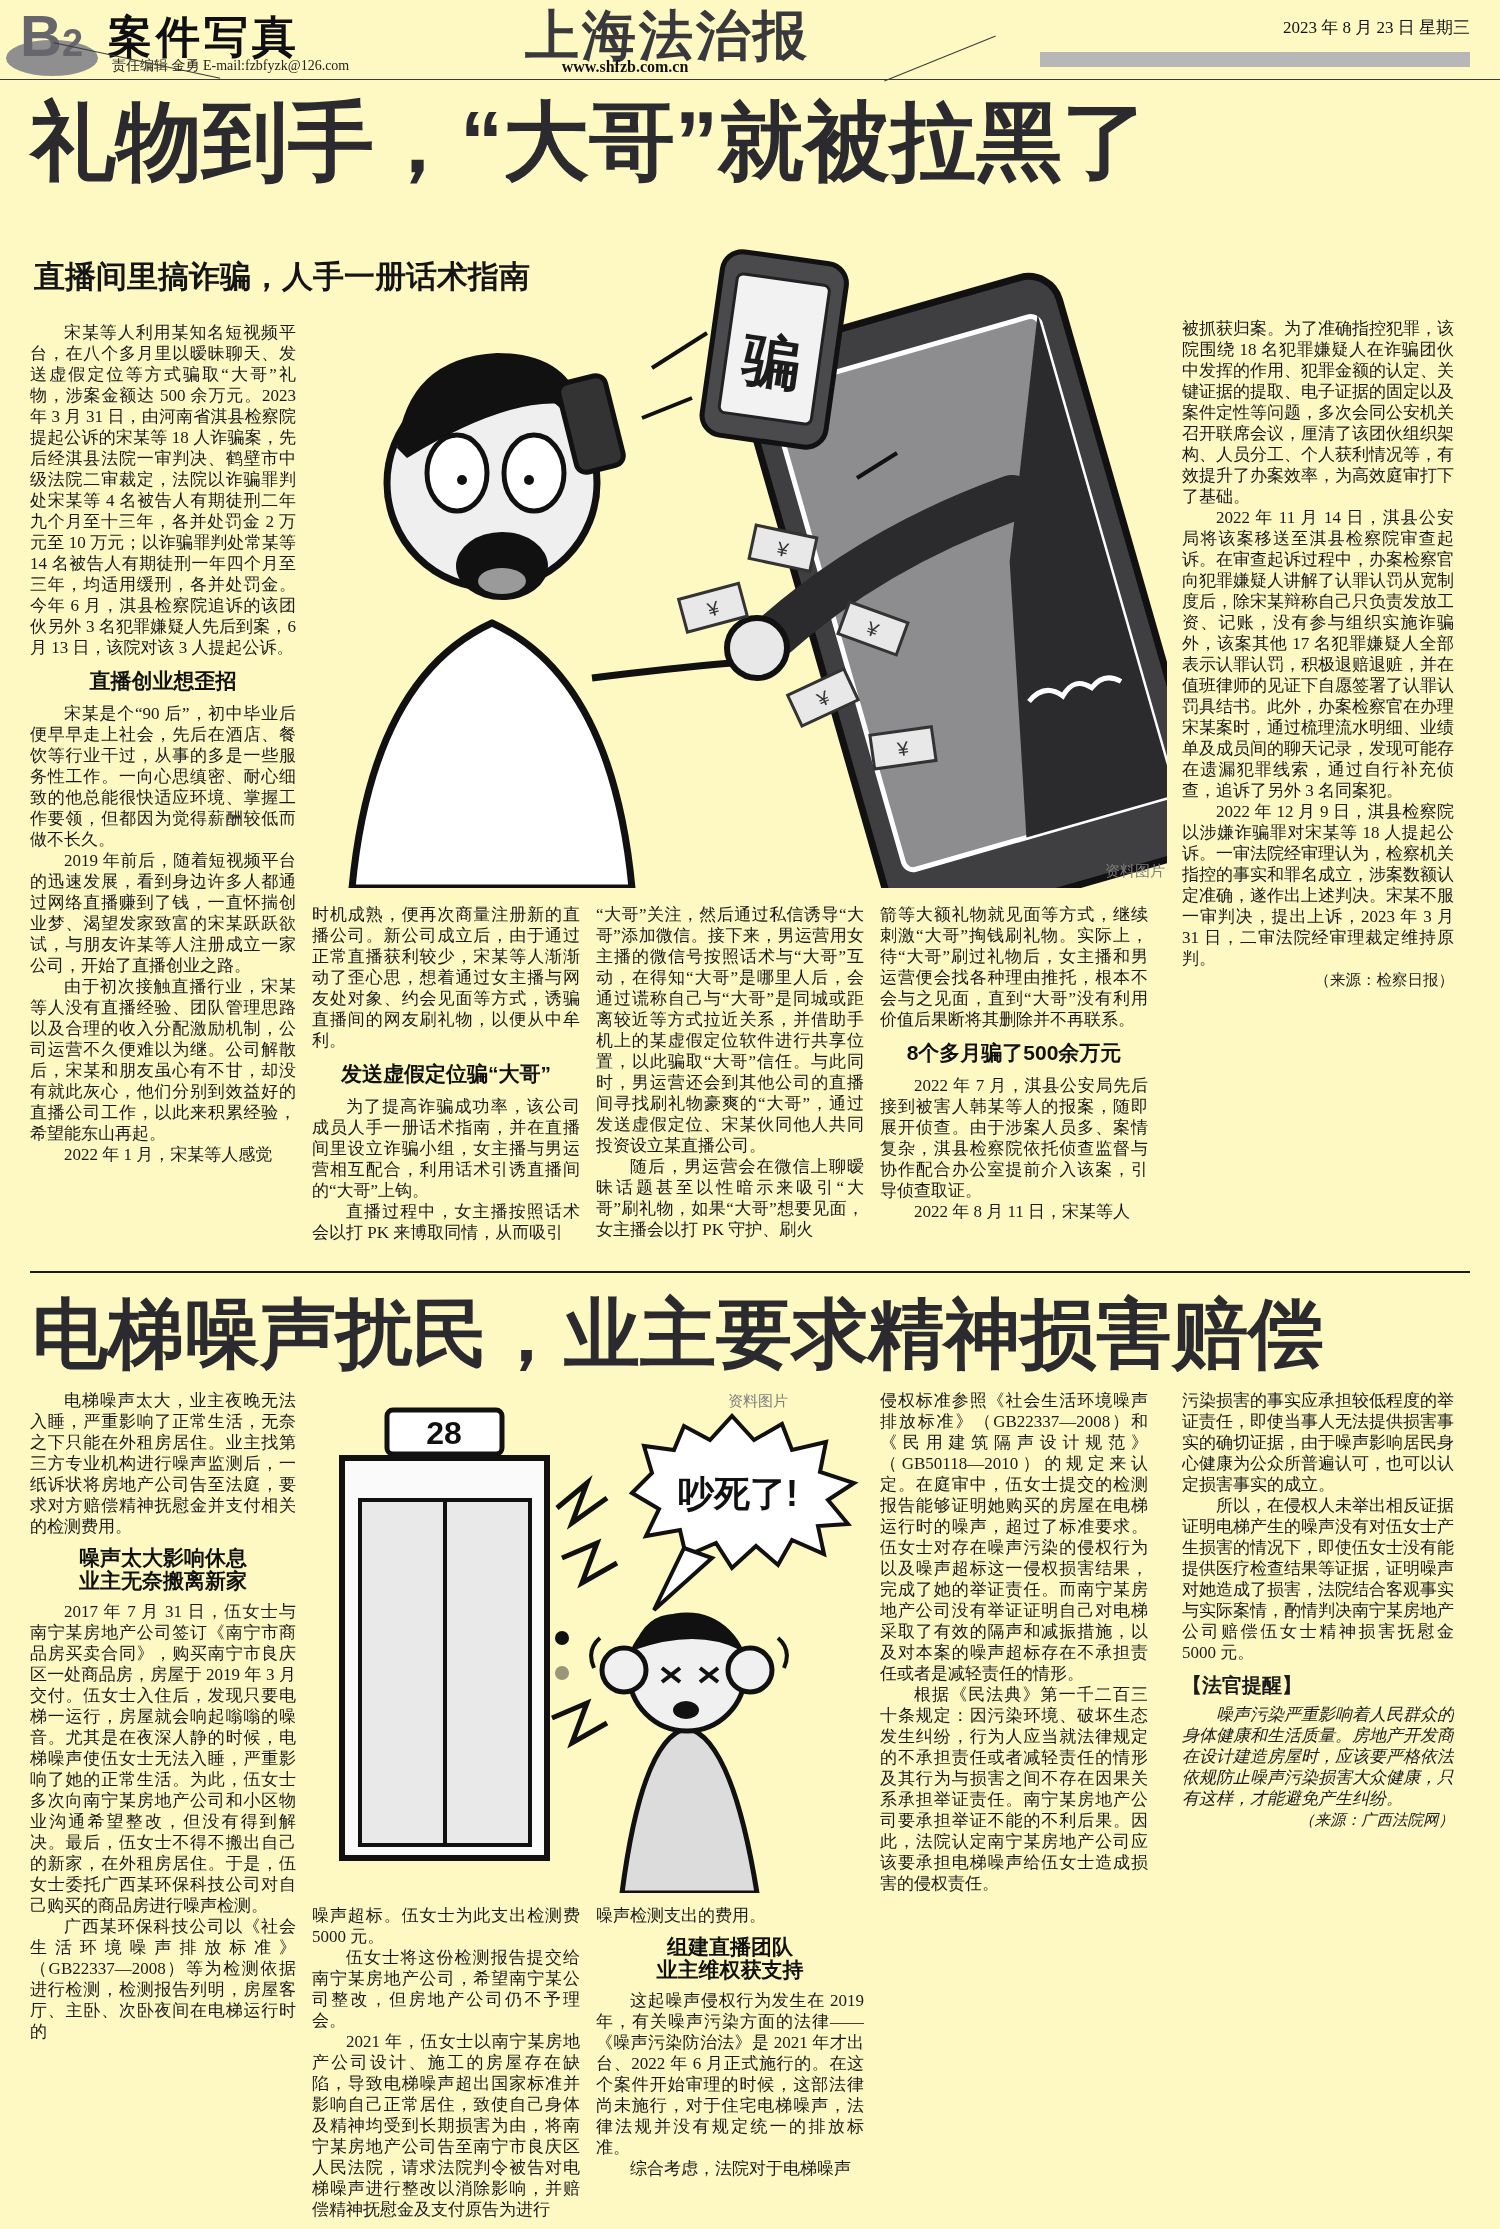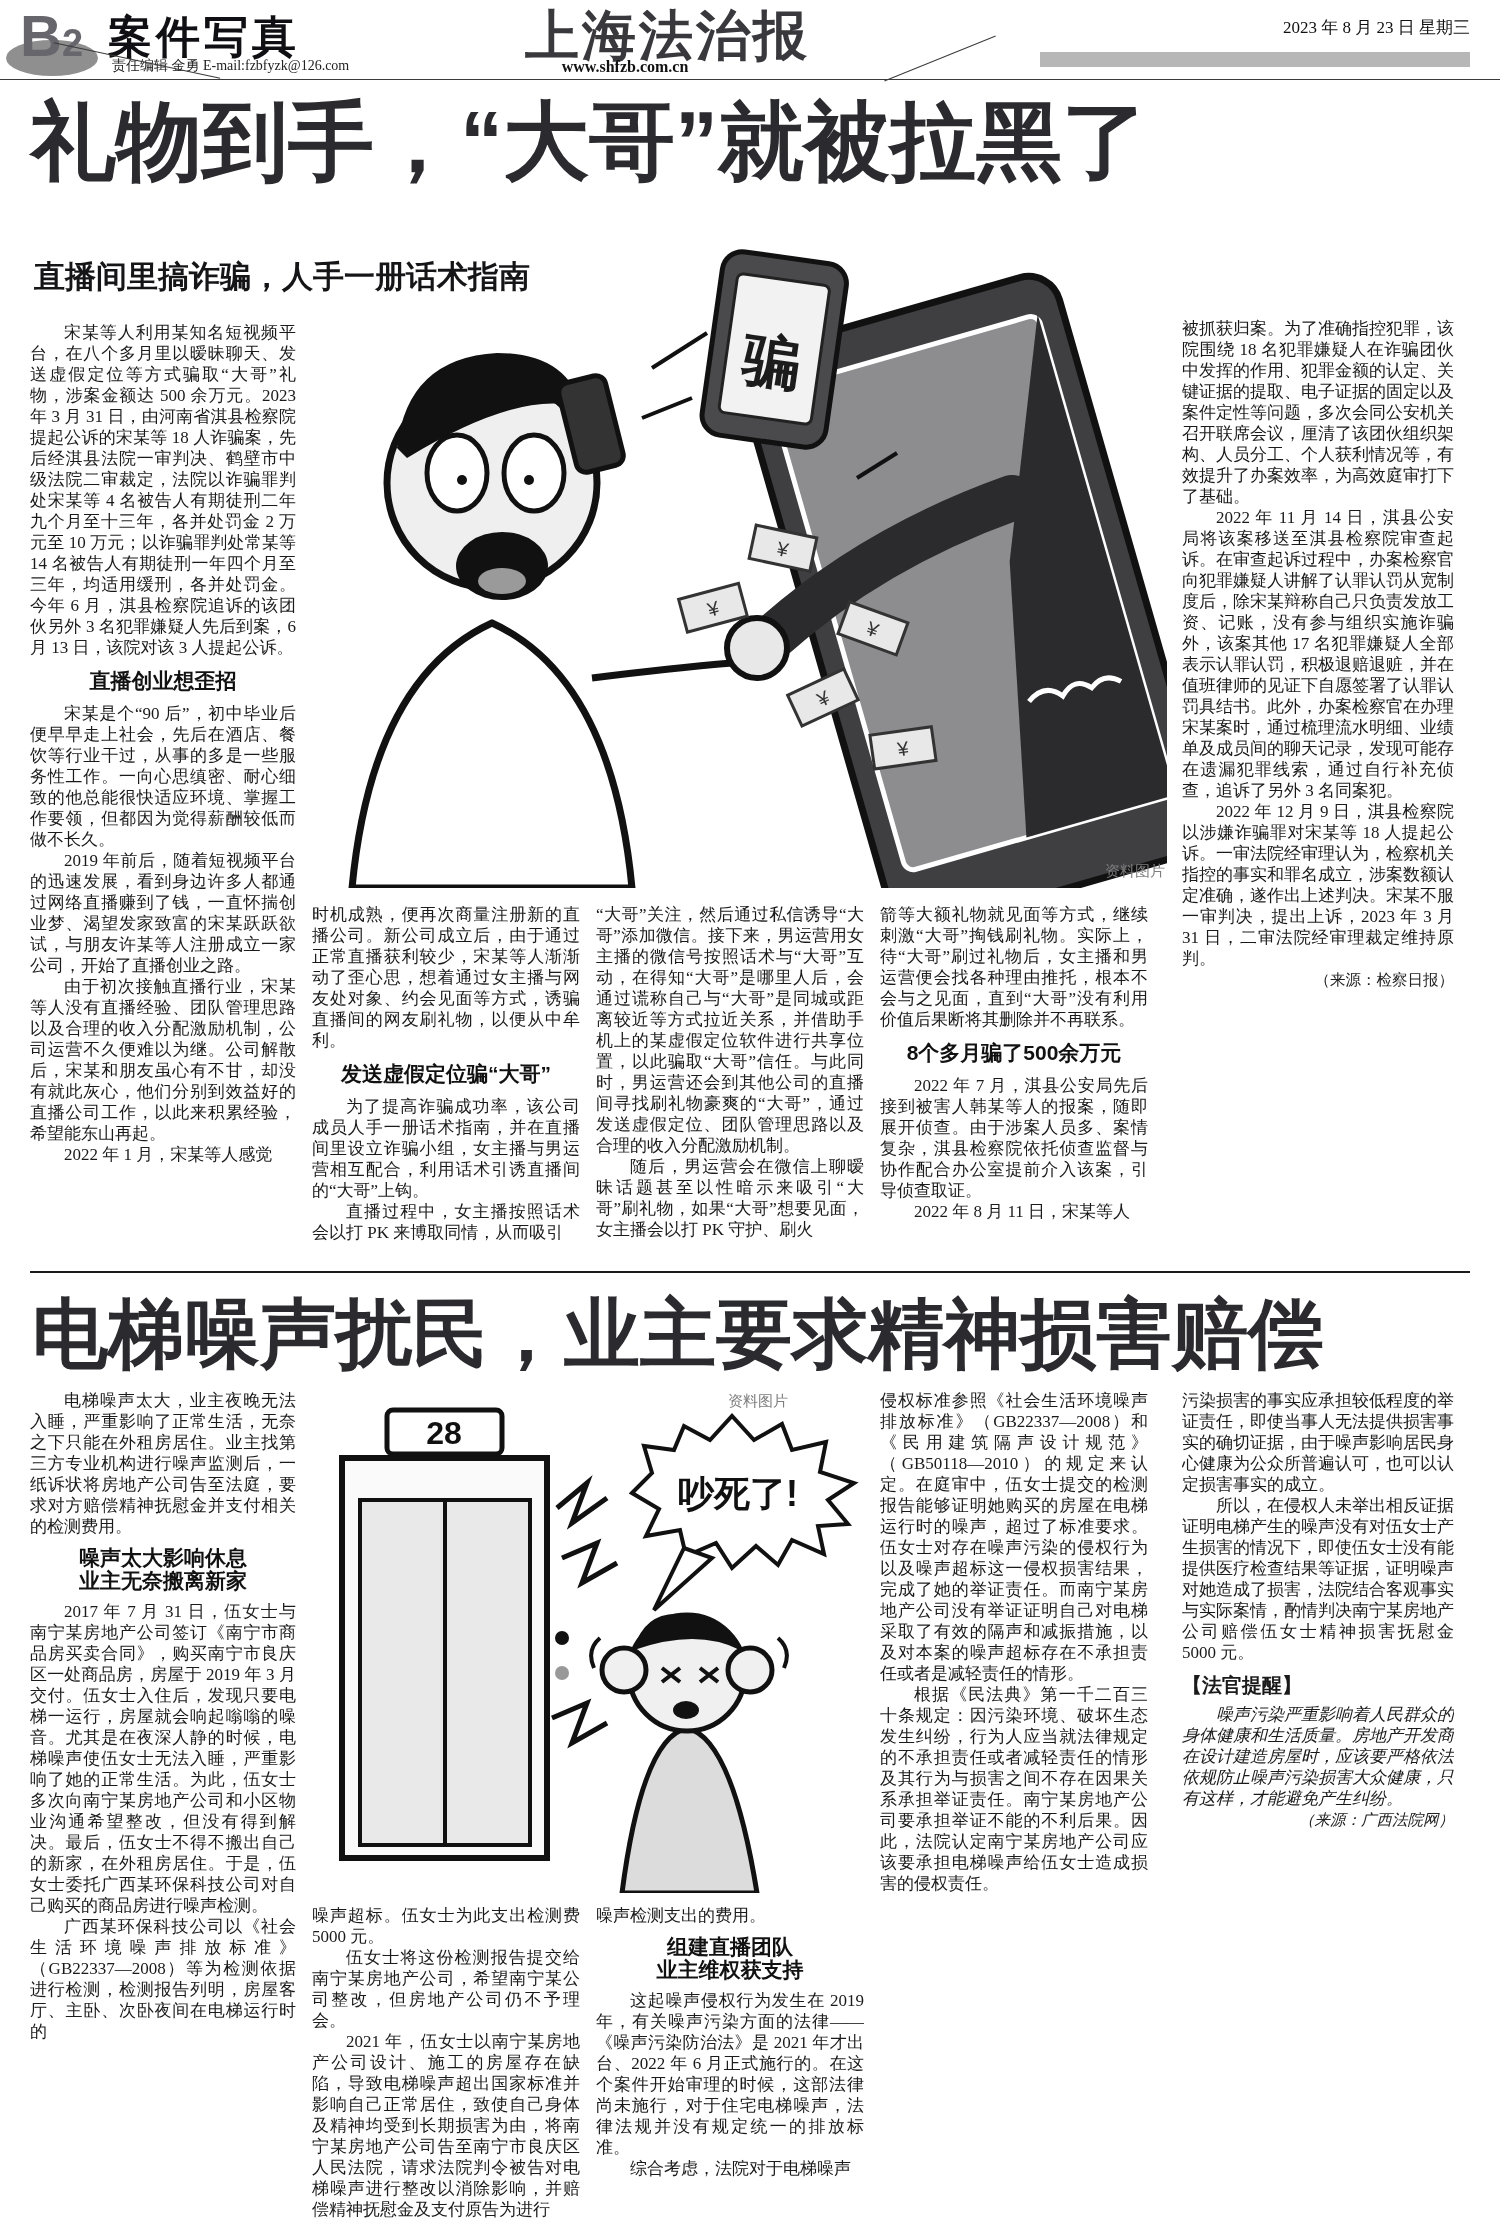--- a/index.html
+++ b/index.html
@@ -1,16 +1,16 @@
 <!DOCTYPE html>
 <html><head>
 <meta charset="utf-8">
 <style>
   html,body{margin:0;padding:0;background:#e8e8e4;}
-  .page{position:relative;width:1500px;height:2229px;background:#ffffff;margin:0 auto;overflow:hidden;
+  .page{position:relative;width:1500px;height:2229px;background:#fef9c3;margin:0 auto;overflow:hidden;
         font-family:"Liberation Serif","DejaVu Serif",serif;color:#1a1a1a;}
   .abs{position:absolute;}
   
   .b2-ellipse{left:6px;top:40px;width:92px;height:36px;background:#8f8f8f;border-radius:50%;}
   .b2-text{left:20px;top:2px;font-family:"Liberation Sans","DejaVu Sans",sans-serif;font-weight:900;color:#66666c;}
   .b2-text .bl{font-size:58px;}
   .b2-text .bd{font-size:38px;}
   .section-title{left:108px;top:8px;font-family:"Liberation Sans","DejaVu Sans",sans-serif;
                  font-size:44px;font-weight:900;color:#101014;letter-spacing:4px;}
   .editor-line{left:112px;top:57px;font-size:14px;color:#222;}
@@ -151,21 +151,21 @@
     <p>由于初次接触直播行业，宋某等人没有直播经验、团队管理思路以及合理的收入分配激励机制，公司运营不久便难以为继。公司解散后，宋某和朋友虽心有不甘，却没有就此灰心，他们分别到效益好的直播公司工作，以此来积累经验，希望能东山再起。</p>
     <p>2022 年 1 月，宋某等人感觉</p>
   </div>
   <div class="abs col a1c2">
     <p class="cont">时机成熟，便再次商量注册新的直播公司。新公司成立后，由于通过正常直播获利较少，宋某等人渐渐动了歪心思，想着通过女主播与网友处对象、约会见面等方式，诱骗直播间的网友刷礼物，以便从中牟利。</p>
     <p class="subhead">发送虚假定位骗“大哥”</p>
     <p>为了提高诈骗成功率，该公司成员人手一册话术指南，并在直播间里设立诈骗小组，女主播与男运营相互配合，利用话术引诱直播间的“大哥”上钩。</p>
     <p>直播过程中，女主播按照话术会以打 PK 来博取同情，从而吸引</p>
   </div>
   <div class="abs col a1c3">
-    <p class="cont">“大哥”关注，然后通过私信诱导“大哥”添加微信。接下来，男运营用女主播的微信号按照话术与“大哥”互动，在得知“大哥”是哪里人后，会通过谎称自己与“大哥”是同城或距离较近等方式拉近关系，并借助手机上的某虚假定位软件进行共享位置，以此骗取“大哥”信任。与此同时，男运营还会到其他公司的直播间寻找刷礼物豪爽的“大哥”，通过发送虚假定位、团队管理思路以及合理的收入分配激励机制。</p>
+    <p class="cont">“大哥”关注，然后通过私信诱导“大哥”添加微信。接下来，男运营用女主播的微信号按照话术与“大哥”互动，在得知“大哥”是哪里人后，会通过谎称自己与“大哥”是同城或距离较近等方式拉近关系，并借助手机上的某虚假定位软件进行共享位置，以此骗取“大哥”信任。与此同时，男运营还会到其他公司的直播间寻找刷礼物豪爽的“大哥”，通过发送虚假定位、宋某伙同他人共同投资设立某直播公司。</p>
     <p>随后，男运营会在微信上聊暧昧话题甚至以性暗示来吸引“大哥”刷礼物，如果“大哥”想要见面，女主播会以打 PK 守护、刷火</p>
   </div>
   <div class="abs col a1c4">
     <p class="cont">箭等大额礼物就见面等方式，继续刺激“大哥”掏钱刷礼物。实际上，待“大哥”刷过礼物后，女主播和男运营便会找各种理由推托，根本不会与之见面，直到“大哥”没有利用价值后果断将其删除并不再联系。</p>
     <p class="subhead">8个多月骗了500余万元</p>
     <p>2022 年 7 月，淇县公安局先后接到被害人韩某等人的报案，随即展开侦查。由于涉案人员多、案情复杂，淇县检察院依托侦查监督与协作配合办公室提前介入该案，引导侦查取证。</p>
     <p>2022 年 8 月 11 日，宋某等人</p>
   </div>
   <div class="abs col a1c5">
     <p class="cont">被抓获归案。为了准确指控犯罪，该院围绕 18 名犯罪嫌疑人在诈骗团伙中发挥的作用、犯罪金额的认定、关键证据的提取、电子证据的固定以及案件定性等问题，多次会同公安机关召开联席会议，厘清了该团伙组织架构、人员分工、个人获利情况等，有效提升了办案效率，为高效庭审打下了基础。</p>

